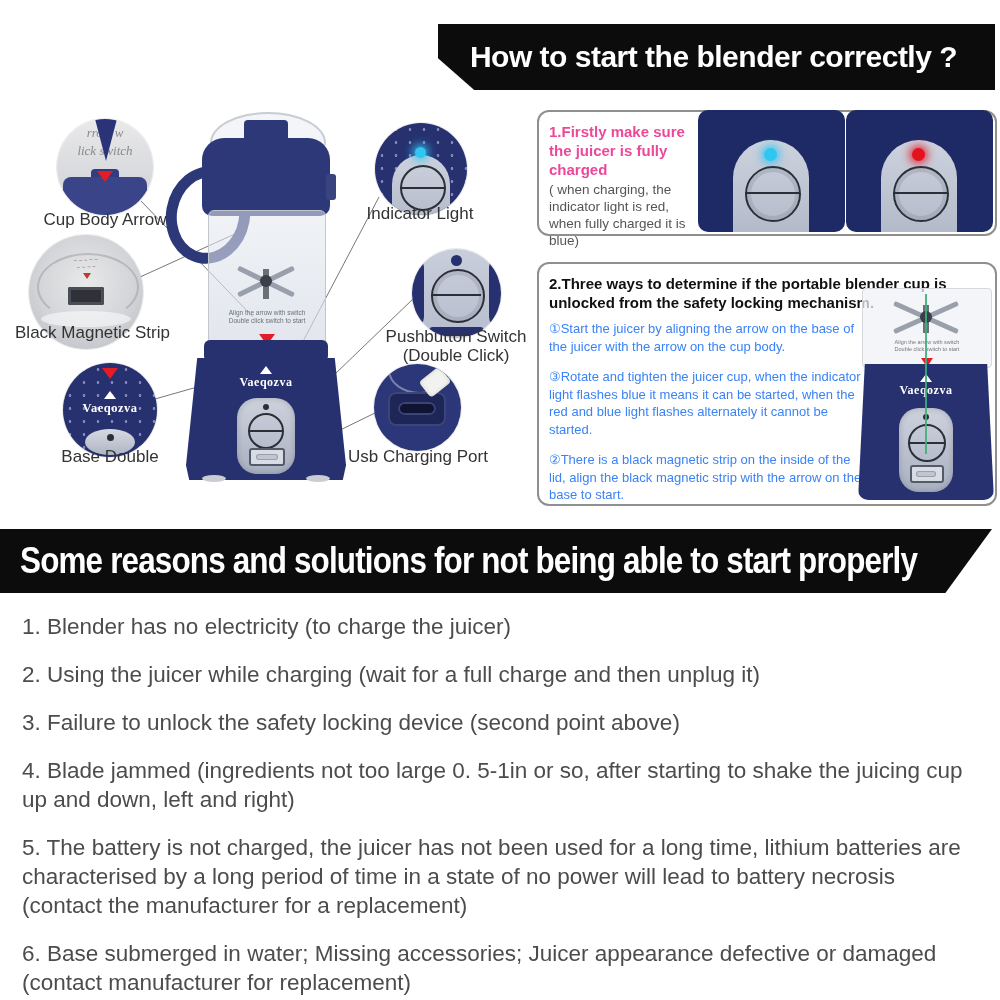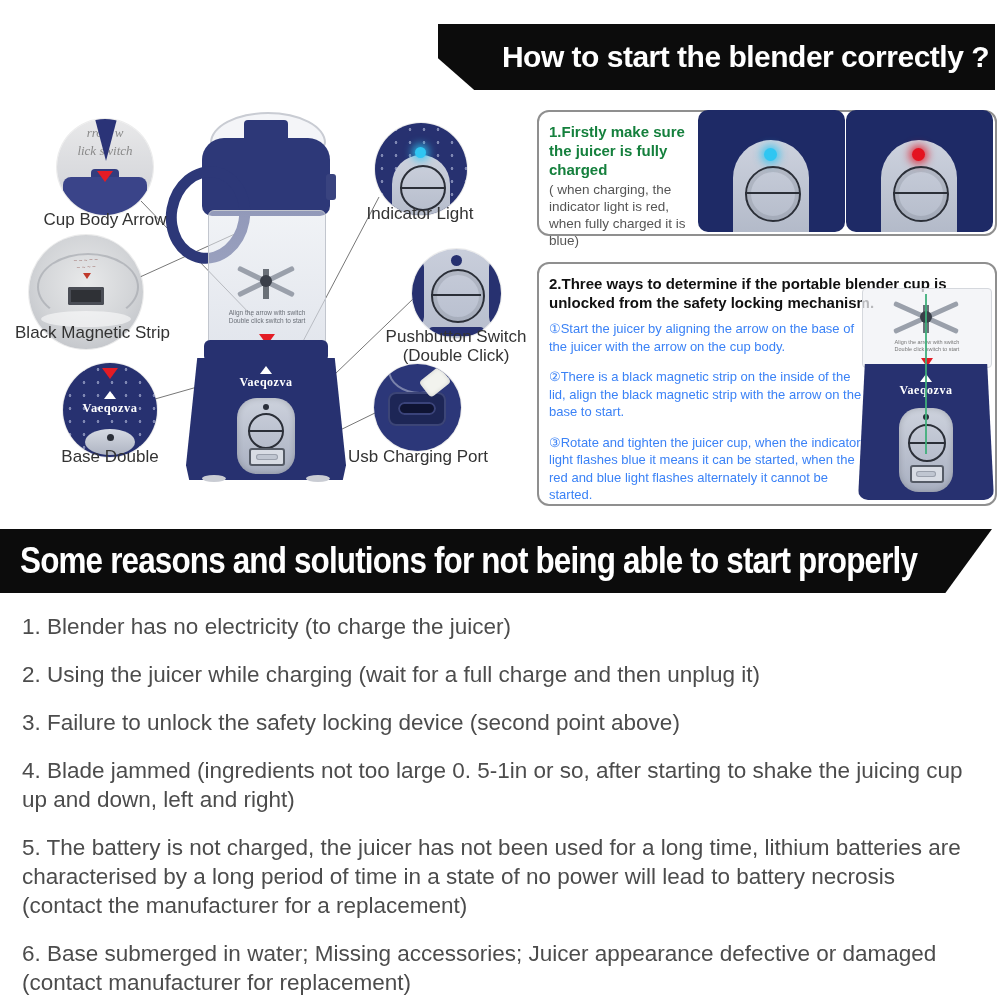--- a/index.html
+++ b/index.html
@@ -4,21 +4,21 @@
 <style>
   html,body{margin:0;padding:0;background:#fff;}
   #stage{position:relative;width:1000px;height:1000px;background:#fff;overflow:hidden;
          font-family:"Liberation Sans",sans-serif;}
 
   
   .banner{position:absolute;background:#0c0c0c;color:#fff;font-weight:bold;}
   #top-banner{left:438px;top:24px;width:557px;height:66px;
               clip-path:polygon(0 0,100% 0,100% 100%,6.5% 100%,0 52%);}
   #top-banner .t{position:absolute;left:0;right:6px;top:0;height:66px;line-height:66px;
-                 text-align:right;font-size:30px;letter-spacing:-0.5px;}
+                 text-align:center;font-size:30px;letter-spacing:-0.5px;}
   #mid-banner{left:0;top:529px;width:992px;height:64px;
               clip-path:polygon(0 0,100% 0,95.3% 100%,0 100%);}
   #mid-banner .t{position:absolute;left:20px;top:0;height:64px;line-height:64px;
                  font-size:37px;letter-spacing:-1px;transform:scaleX(.85);transform-origin:left center;
                  white-space:nowrap;}
 
   
   .callout{position:absolute;border-radius:50%;overflow:hidden;box-shadow:0 0 0 1px rgba(0,0,0,.08);}
   .clabel{position:absolute;text-align:center;font-size:17px;color:#333;line-height:19px;}
   .navy{background:#273170;}
@@ -124,21 +124,21 @@
   #blender .foot{position:absolute;bottom:8px;width:24px;height:7px;border-radius:50%;background:#c9ccd3;}
 
   
   #leads{position:absolute;left:0;top:0;width:1000px;height:1000px;pointer-events:none;}
   #leads line{stroke:#777;stroke-width:1;}
 
   
   .ibox{position:absolute;border:2px solid #8f8f8f;border-radius:12px;background:#fff;}
   #box1{left:537px;top:110px;width:456px;height:122px;}
   #box1 .txt{position:absolute;left:10px;top:10px;width:152px;}
-  .bh{font-weight:bold;font-size:15px;color:#15803d;line-height:19px;}
+  .bh{font-weight:bold;font-size:15px;color:#ec4899;line-height:19px;}
   .bb{font-size:13.5px;color:#555;line-height:17px;margin-top:2px;}
   .chargeimg{position:absolute;top:0;width:147px;height:122px;background:#1e2a66;border-radius:10px;overflow:hidden;}
   .chargeimg .arch{left:35px;bottom:0;width:76px;height:92px;}
   .chargeimg .btn-circle{left:12px;top:26px;width:52px;height:52px;box-shadow:inset 0 0 0 4px rgba(43,47,56,.12);}
   .chargeimg .btn-line{left:-2px;top:24px;width:54px;}
   .chargeimg .ind-dot{left:31px;top:8px;width:13px;height:13px;}
   .dot-blue{background:#2fc6f2;box-shadow:0 0 9px 3px rgba(47,198,242,.85);}
   .dot-red{background:#e4121f;box-shadow:0 0 9px 3px rgba(228,18,31,.8);}
 
   #box2{left:537px;top:262px;width:456px;height:240px;}
@@ -291,22 +291,22 @@
       <div class="btn-circle">
         <div class="btn-line"></div>
       </div>
     </div>
   </div>
 
   <div id="box2" class="ibox">
     <div class="head">2.Three ways to determine if the portable blender cup is unlocked from the safety locking mechanism.</div>
     <div class="items">
       <p>①Start the juicer by aligning the arrow on the base of the juicer with the arrow on the cup body.</p>
+      <p>③Rotate and tighten the juicer cup, when the indicator light flashes blue it means it can be started, when the red and blue light flashes alternately it cannot be started.</p>
       <p>②There is a black magnetic strip on the inside of the lid, align the black magnetic strip with the arrow on the base to start.</p>
-      <p>③Rotate and tighten the juicer cup, when the indicator light flashes blue it means it can be started, when the red and blue light flashes alternately it cannot be started.</p>
     </div>
   </div>
 
   <div id="rblender">
     <div class="cup">
       <div class="blade" style="left:28px;top:26px;width:70px;transform:rotate(-24deg);"></div>
       <div class="blade" style="left:28px;top:26px;width:70px;transform:rotate(24deg);"></div>
       <div class="stem" style="left:60px;top:16px;width:6px;height:28px;"></div>
       <div class="hub" style="left:57px;top:22px;width:12px;height:12px;"></div>
       <div class="cuptxt" style="bottom:14px;font-size:5.5px;line-height:7px;color:#777;">

